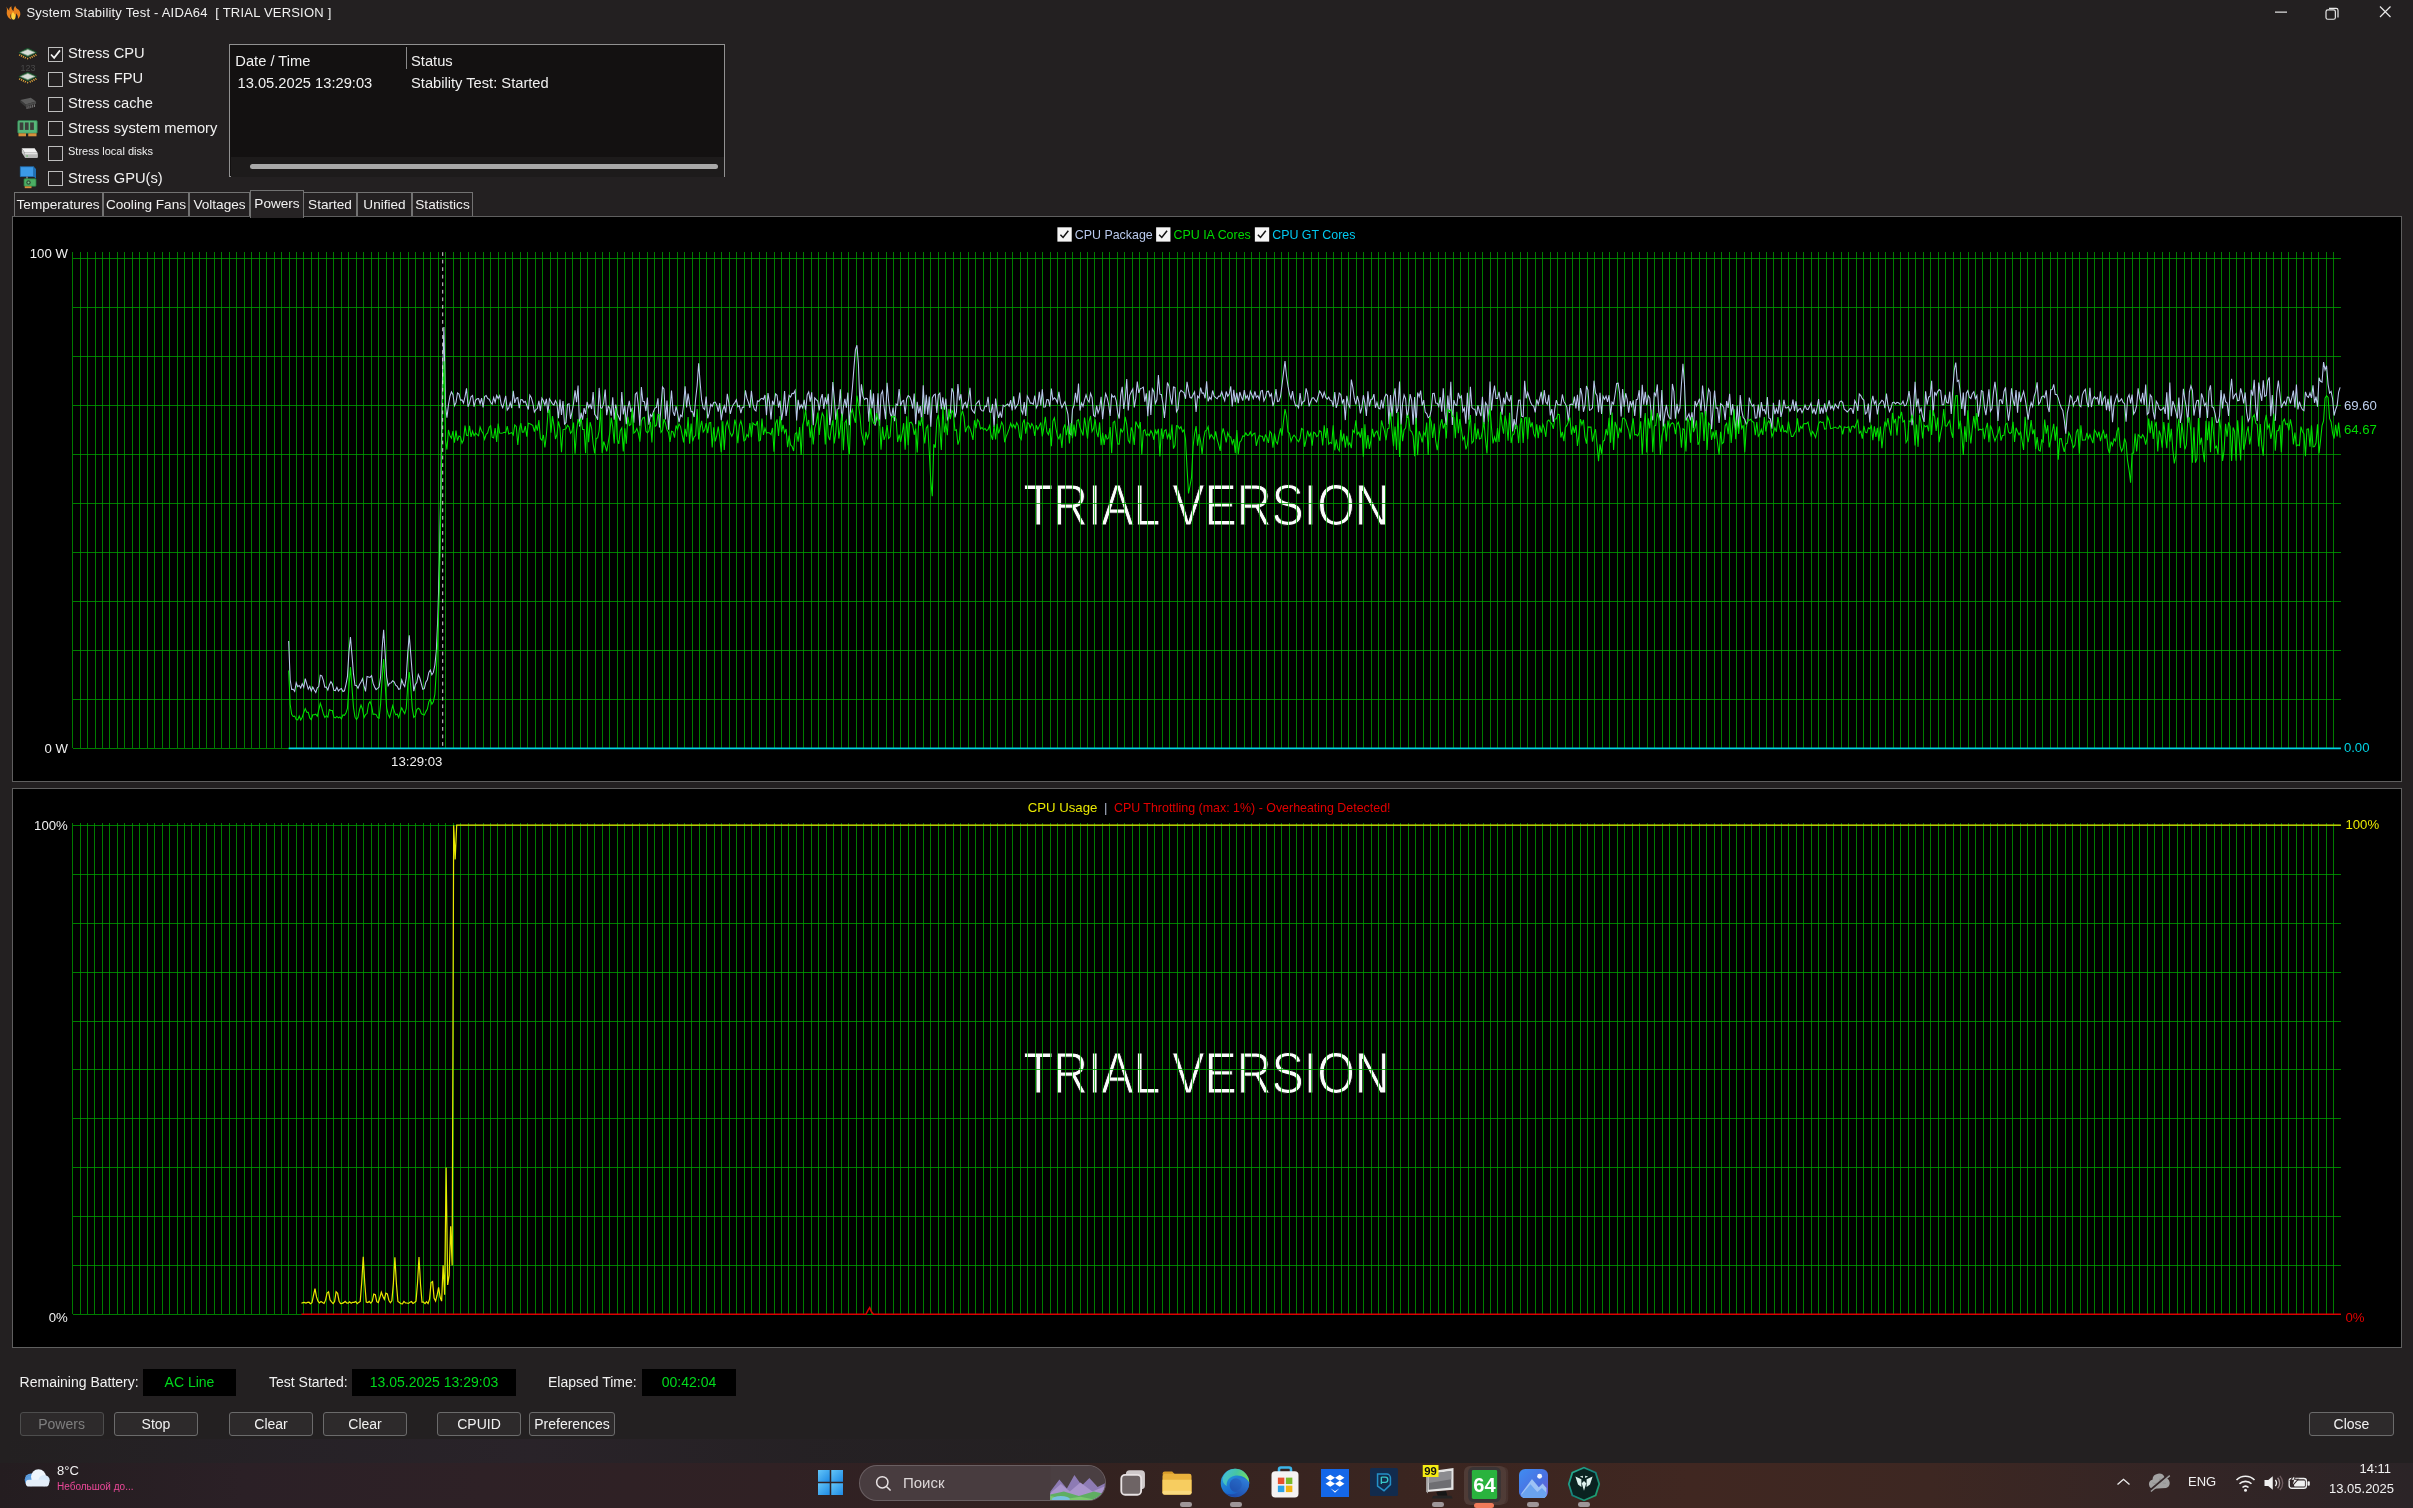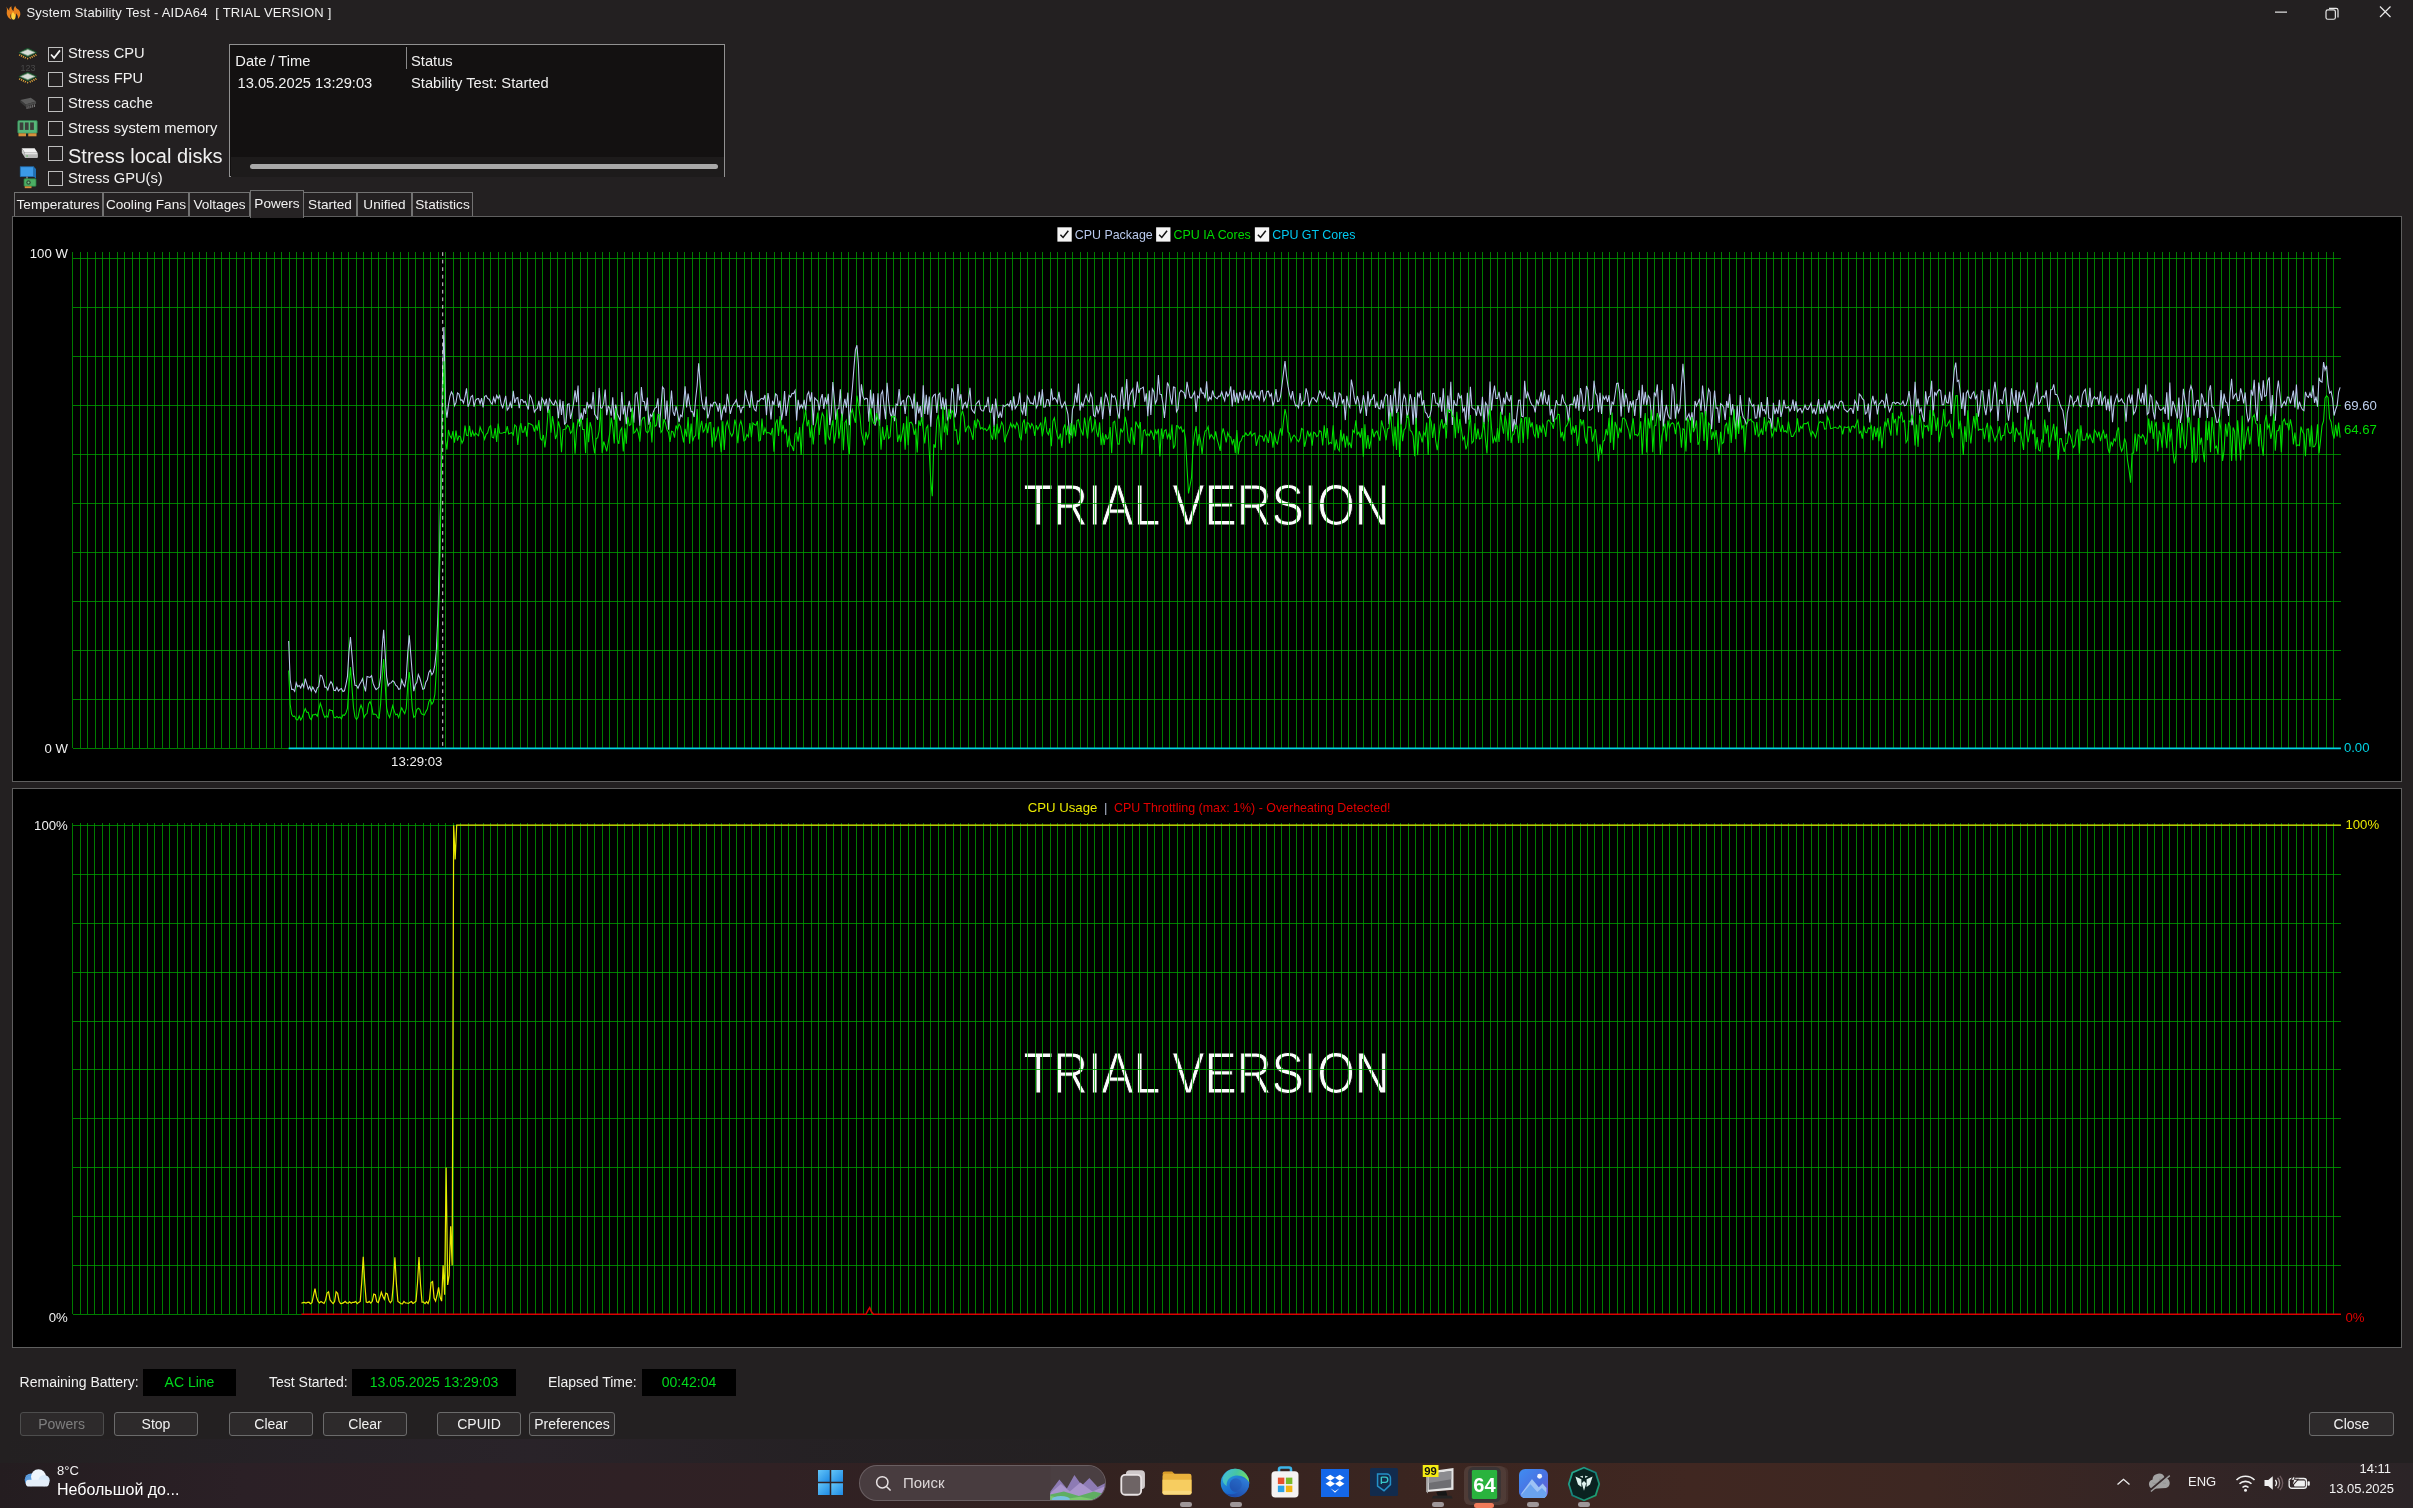--- a/index.html
+++ b/index.html
@@ -82,21 +82,21 @@
 </svg>
 <div class="cb" style="left:48px;top:47px"></div>
 <div class="txt" style="left:68px;top:45px;font-size:14.7px">Stress CPU</div>
 <div class="cb" style="left:48px;top:72px"></div>
 <div class="txt" style="left:68px;top:70px;font-size:14.7px">Stress FPU</div>
 <div class="cb" style="left:48px;top:97px"></div>
 <div class="txt" style="left:68px;top:95px;font-size:14.7px">Stress cache</div>
 <div class="cb" style="left:48px;top:121px"></div>
 <div class="txt" style="left:68px;top:120px;font-size:14.7px">Stress system memory</div>
 <div class="cb" style="left:48px;top:146px"></div>
-<div class="txt" style="left:68px;top:145px;font-size:20px">Stress local disks</div>
+<div class="txt" style="left:68px;top:145px;font-size:11px">Stress local disks</div>
 <div class="cb" style="left:48px;top:171px"></div>
 <div class="txt" style="left:68px;top:170px;font-size:14.7px">Stress GPU(s)</div>
 <svg class="abs" style="left:48px;top:47px" width="15" height="15" viewBox="0 0 20 20">
  <path d="M4 10 L8.2 14.5 L16 4.5" fill="none" stroke="#f5f5f5" stroke-width="2.2"></path>
   </svg>
 <div class="abs" style="left:229px;top:44px;width:496px;height:133px;background:#131111;border:0.8px solid #919191">
  <div class="txt" style="left:5.3px;top:8.3px;font-size:14.7px">Date / Time</div>
  <div class="txt" style="left:181px;top:8.3px;font-size:14.7px">Status</div>
  <div class="abs" style="left:176px;top:1.5px;width:0.8px;height:22.6px;background:#8a8a8a"></div>
  <div class="txt" style="left:7.5px;top:30px;font-size:14.7px">13.05.2025 13:29:03</div>
@@ -174,21 +174,21 @@
 <div class="abs" style="left:0;top:1463px;width:2413px;height:45px;
   background:linear-gradient(90deg,#241d20 0%,#2b2026 10%,#2e2126 20%,#302124 32%,#332220 45%,#3a2520 58%,#402721 70%,#3d2722 80%,#342525 90%,#2b2427 100%)"></div>
 <svg class="abs" style="left:21px;top:1467px" width="32" height="27" viewBox="0 0 42 36">
  <circle cx="13" cy="17" r="8.5" fill="#5e9fe0"></circle>
  <circle cx="23" cy="13" r="10" fill="#eef5fc"></circle>
  <circle cx="30.5" cy="18" r="7.5" fill="#d7e8f8"></circle>
  <rect x="6" y="17" width="31" height="9" rx="4.5" fill="#e4eef9"></rect>
  <path d="M6 23 A8.5 8.5 0 0 1 14 10.5 A9 9 0 0 0 6 23Z" fill="#4488cc"></path>
 </svg>
 <div class="txt" style="left:57px;top:1463px;font-size:13px">8°C</div>
-<div class="txt" style="left:57px;top:1481px;font-size:16px;color:#ffffff">Небольшой до...</div>
+<div class="txt" style="left:57px;top:1481px;font-size:10px;color:#ec4899">Небольшой до...</div>
 <svg class="abs" style="left:818px;top:1470px" width="25" height="25" viewBox="0 0 33 33">
  <defs>
       <linearGradient id="wb" x1="0" y1="0" x2="1" y2="1">
    <stop offset="0" stop-color="#63c5f8"></stop>
         <stop offset="1" stop-color="#1e8ae4"></stop>
       </linearGradient>
     </defs>
  <rect x="0" y="0" width="15.5" height="15.5" fill="url(#wb)"></rect>
  <rect x="17.5" y="0" width="15.5" height="15.5" fill="url(#wb)"></rect>
  <rect x="0" y="17.5" width="15.5" height="15.5" fill="url(#wb)"></rect>

